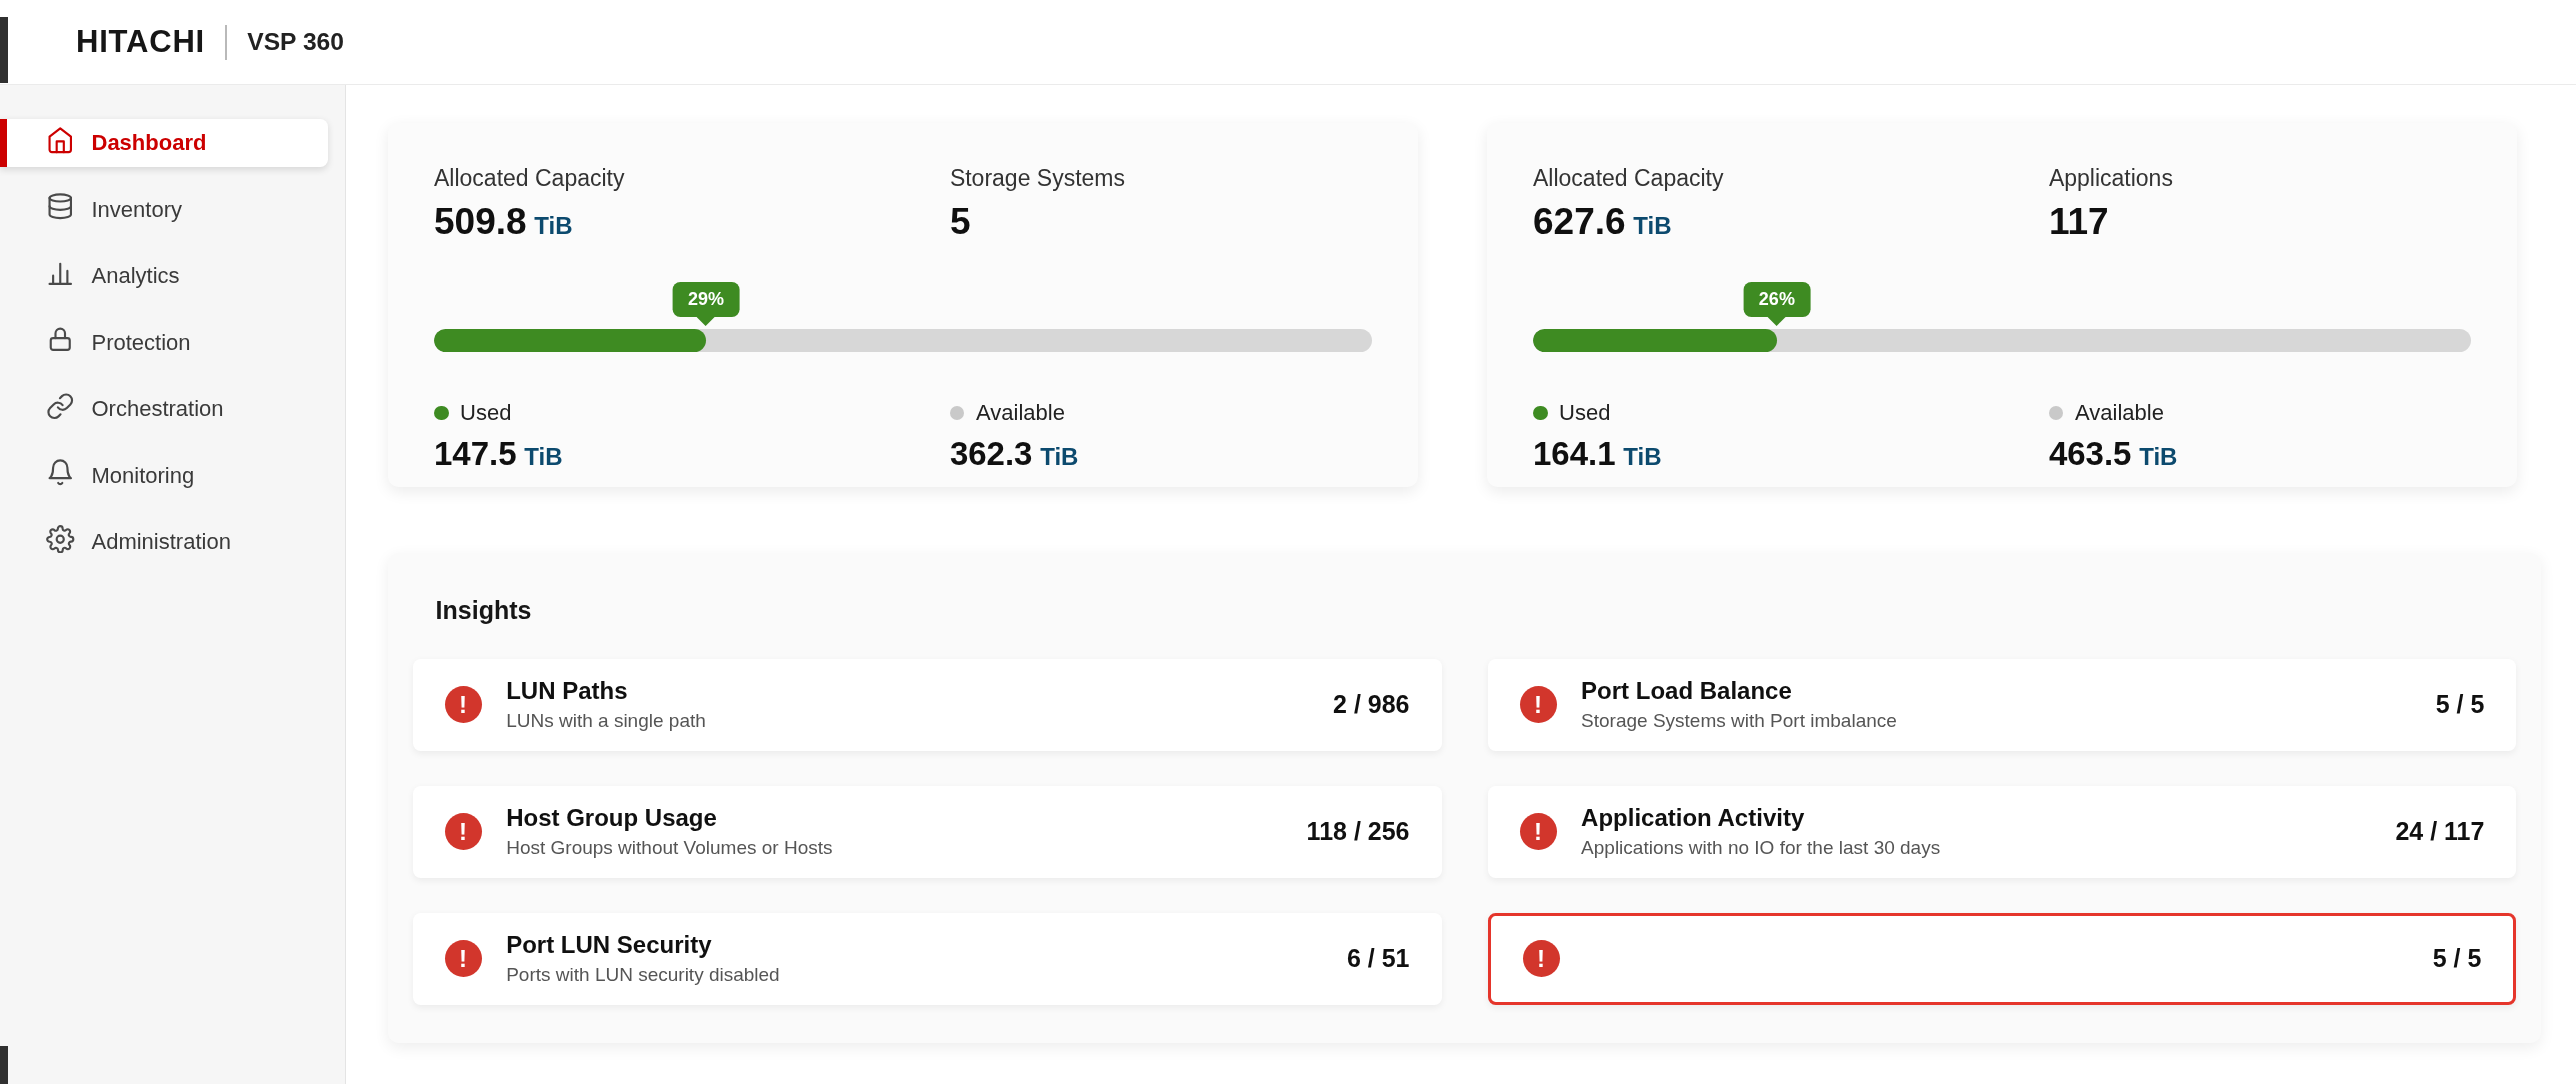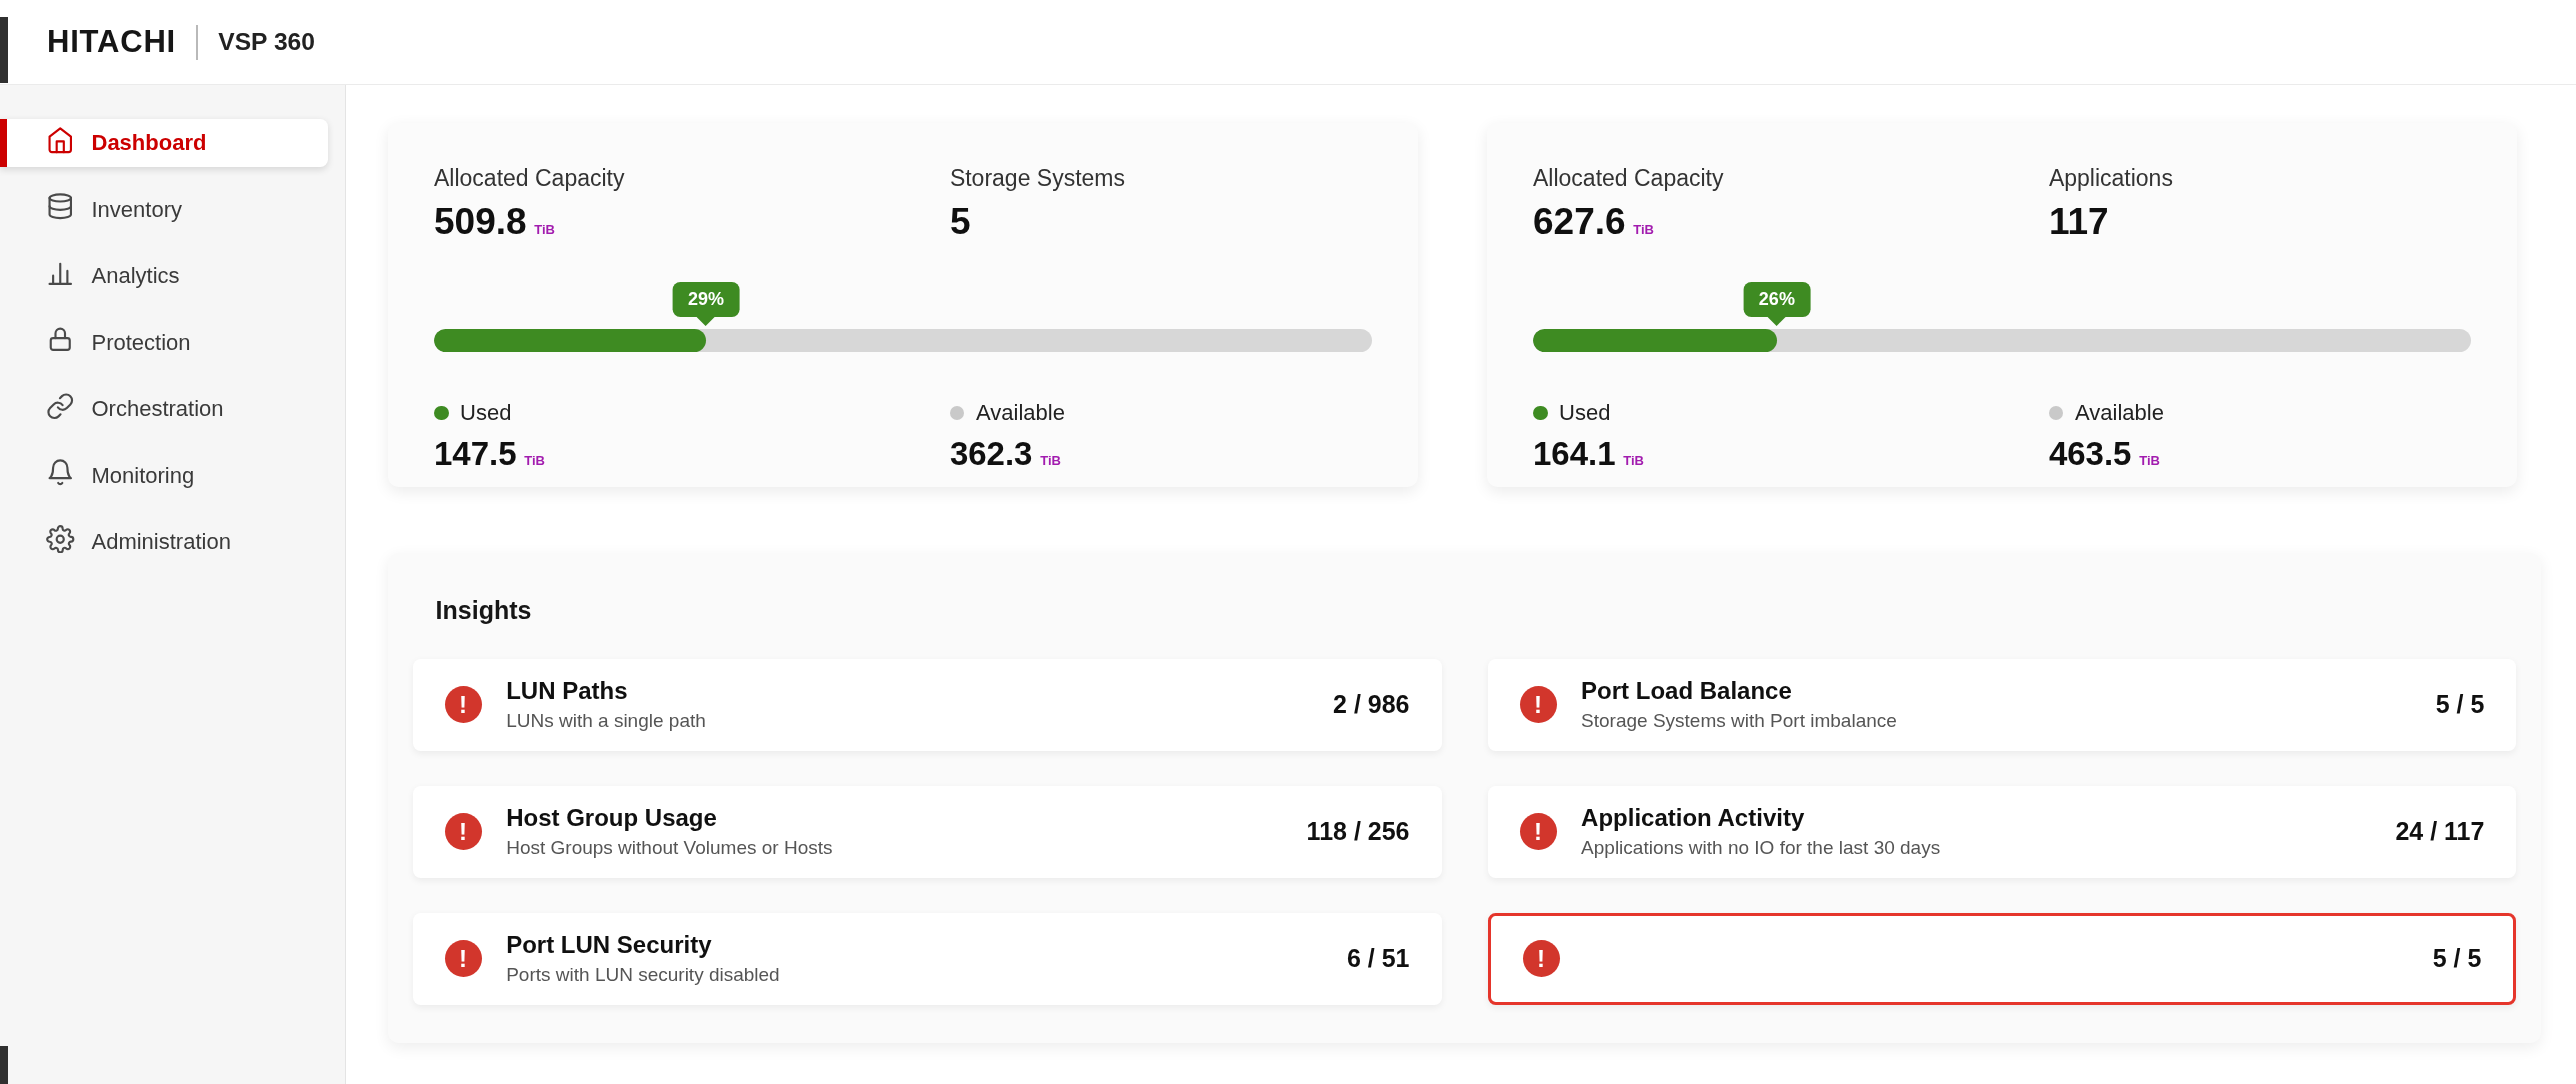--- a/index.html
+++ b/index.html
@@ -4,21 +4,21 @@
 <style>
   * { margin:0; padding:0; box-sizing:border-box; }
   html,body { width:2576px; height:1084px; background:#ffffff; overflow:hidden;
               font-family:"Liberation Sans", sans-serif; color:#222; }
 
   .app { width:2576px; height:1084px; display:grid;
          grid-template-rows:85px 1fr; grid-template-columns:346px 1fr; }
 
   
   .header { grid-column:1/3; background:#fff; border-bottom:1.5px solid #ebebeb;
-            display:flex; align-items:center; padding-left:47px; position:relative; }
+            display:flex; align-items:center; padding-left:76px; position:relative; }
   .brand { display:flex; align-items:center; }
   .brand-name { font-size:31px; font-weight:800; letter-spacing:0.8px; color:#161616; }
   .brand-divider { width:2.3px; height:35px; background:#b9b9b9; margin:0 20px; }
   .brand-product { font-size:24.6px; font-weight:600; color:#222; }
 
   .edge-mark { position:fixed; left:0; width:7.7px; background:#303030; z-index:50; }
   .edge-mark.top { top:17px; height:66px; }
   .edge-mark.bottom { bottom:0; height:38px; }
 
   
@@ -39,21 +39,21 @@
   .main { grid-row:2; background:#fff; padding:38px 31px 0 42px; }
   .capacity-row { display:flex; gap:69px; }
 
   .cap-card { width:1030px; height:364px; background:#fbfbfb; border-radius:10.8px;
               box-shadow:0 4.6px 15.4px rgba(0,0,0,0.08); padding:42px 46px 0 46px; }
   .cap-top, .cap-bottom { display:grid; grid-template-columns:55% 1fr; }
   .cap-label { font-size:23px; color:#333; }
   .cap-value { margin-top:9.2px; display:flex; align-items:baseline; gap:7.7px; }
   .big { font-size:37px; font-weight:bold; color:#101010; }
   .big.med { font-size:33px; }
-  .unit { font-size:13px; font-weight:bold; color:#a21caf; }
+  .unit { font-size:24px; font-weight:bold; color:#0c4a6e; }
 
   .bar-wrap { position:relative; margin-top:86px; }
   .bar { height:23px; border-radius:11.5px; background:#d7d7d7; overflow:hidden; }
   .bar-fill { height:100%; background:#3e8b22; border-radius:11.5px; }
   .pct-badge { position:absolute; bottom:35px; transform:translateX(-50%);
                background:#3e8b22; color:#fff; font-size:18px; font-weight:bold;
                padding:7px 15.4px; border-radius:7.7px; white-space:nowrap; }
   .pct-badge::after { content:''; position:absolute; top:100%; left:50%;
                       transform:translateX(-50%); border:9.2px solid transparent;
                       border-top-color:#3e8b22; border-bottom:none; }

